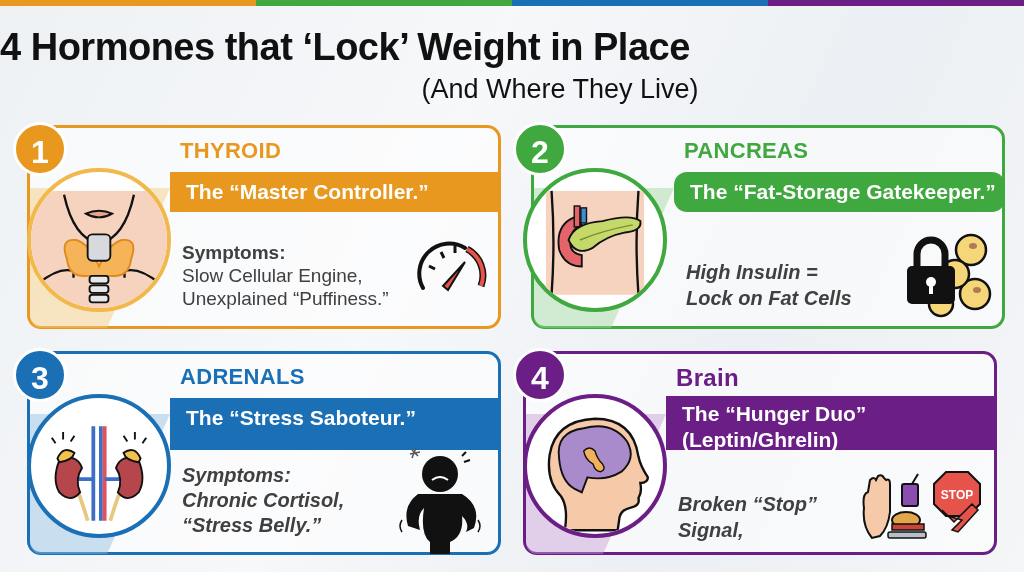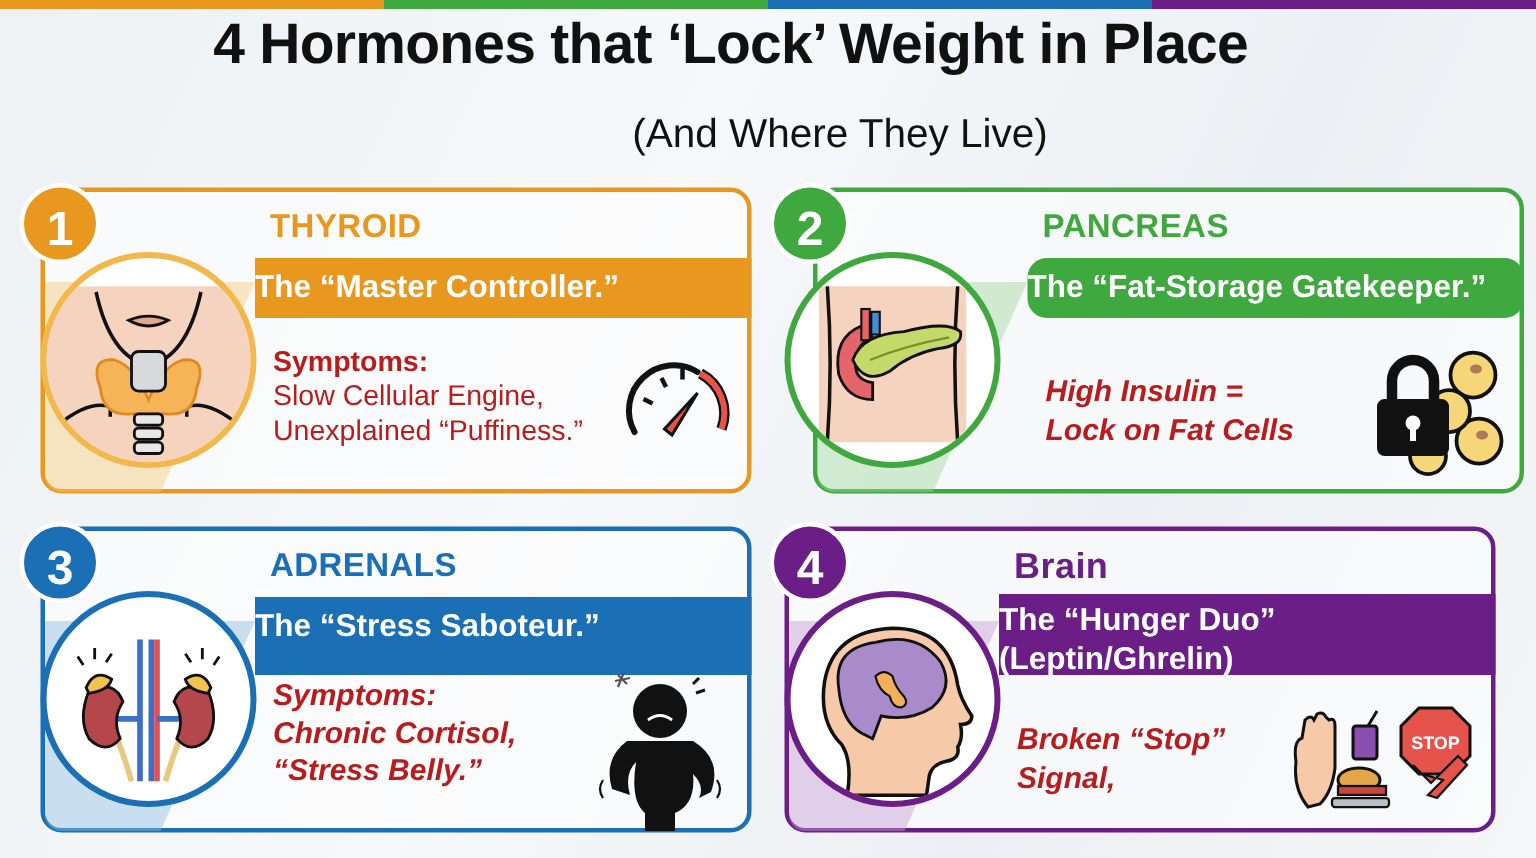--- a/index.html
+++ b/index.html
@@ -5,21 +5,21 @@
   * { box-sizing: border-box; margin: 0; padding: 0; }
   body {
     width: 1024px; height: 572px; overflow: hidden;
     background: linear-gradient(115deg, #eef1f4 0%, #f6f8fa 40%, #eceff3 70%, #f4f6f8 100%);
     font-family: "Liberation Sans", "DejaVu Sans", sans-serif;
     position: relative;
   }
   .topbar { position: absolute; top: 0; left: 0; width: 1024px; height: 6px; display: flex; }
   .topbar div { flex: 1; height: 6px; }
   .title {
-    position: absolute; top: 9px; left: 0; width: 832px; text-align: right;
+    position: absolute; top: 26px; left: 0; width: 832px; text-align: left;
     font-size: 38px; font-weight: 700; color: #111; letter-spacing: -0.5px;
   }
   .subtitle {
     position: absolute; top: 74px; left: 0; width: 1024px; text-align: center;
     font-size: 27px; font-weight: 400; color: #111; margin-left: 48px;
   }
   .card {
     position: absolute; width: 474px; height: 204px;
     border: 3px solid; border-radius: 14px; background: rgba(255,255,255,0.55);
     overflow: visible;
@@ -37,24 +37,24 @@
   .organ-circle {
     position: absolute; width: 144px; height: 144px; border-radius: 50%;
     background: #fff; border: 4px solid; z-index: 2; overflow: hidden;
   }
   .organ-circle svg { width: 100%; height: 100%; }
   .organ-name {
     position: absolute; left: 150px; top: 10px; font-size: 22px; font-weight: 700; letter-spacing: 0.3px;
   }
   .banner {
     position: absolute; left: 140px; right: -3px; top: 44px;
-    color: #fff; font-size: 21px; font-weight: 700; padding-left: 0;
+    color: #fff; font-size: 21px; font-weight: 700; padding-left: 16px;
   }
   .body-text {
-    position: absolute; left: 152px; font-size: 19px; color: #b91c1c; line-height: 23px;
+    position: absolute; left: 152px; font-size: 19px; color: #404040; line-height: 23px; margin-top: 11px;
   }
   .body-text .lbl { font-weight: 700; }
   .body-text.bold { font-weight: 700; font-size: 20px; line-height: 26px; font-style: italic; }
   .side-icon { position: absolute; }
 </style>
 </head>
 <body>
 
 <div class="topbar">
   <div style="background:#E8981E"></div>
@@ -94,21 +94,21 @@
     <path d="M45 76 L45 112 M99 76 L99 112" stroke="#111" stroke-width="2.5"></path>
     <path d="M8 118 Q30 100 45 105 M136 118 Q114 100 99 105" stroke="#111" stroke-width="2.5" fill="none"></path>
     <path d="M38 92 Q30 70 48 72 Q62 76 72 100 Q82 76 96 72 Q114 70 106 92 Q104 112 84 110 L60 110 Q40 112 38 92 Z" fill="#F4B457" stroke="#E08A1E" stroke-width="2"></path>
     <rect x="60" y="66" width="24" height="28" rx="5" fill="#D7D9DC" stroke="#111" stroke-width="2"></rect>
     <rect x="62" y="110" width="20" height="8" rx="3" fill="#E6E7E9" stroke="#111" stroke-width="2"></rect>
     <rect x="62" y="120" width="20" height="8" rx="3" fill="#E6E7E9" stroke="#111" stroke-width="2"></rect>
     <rect x="62" y="130" width="20" height="8" rx="3" fill="#E6E7E9" stroke="#111" stroke-width="2"></rect>
   </svg>
 </div>
 
-<div class="card" style="left:542px; top:125px; border-color:#3FA83F;">
+<div class="card" style="left:531px; top:125px; border-color:#3FA83F;">
   <div class="shade" style="background:#9FD69F;"></div>
   <div class="organ-name" style="color:#3FA83F;">PANCREAS</div>
   <div class="banner" style="background:#3FA83F; height:40px; line-height:40px;border-radius:13px;">The “Fat-Storage Gatekeeper.”</div>
   <div class="body-text bold" style="top:120px;">
     <div>High Insulin =</div>
     <div>Lock on Fat Cells</div>
   </div>
   <svg class="side-icon" style="left:365px; top:102px;" width="96" height="88" viewBox="0 0 96 88">
     <circle cx="72" cy="20" r="15" fill="#F5D77A" stroke="#111" stroke-width="2.5"></circle>
     <circle cx="76" cy="64" r="15" fill="#F5D77A" stroke="#111" stroke-width="2.5"></circle>

